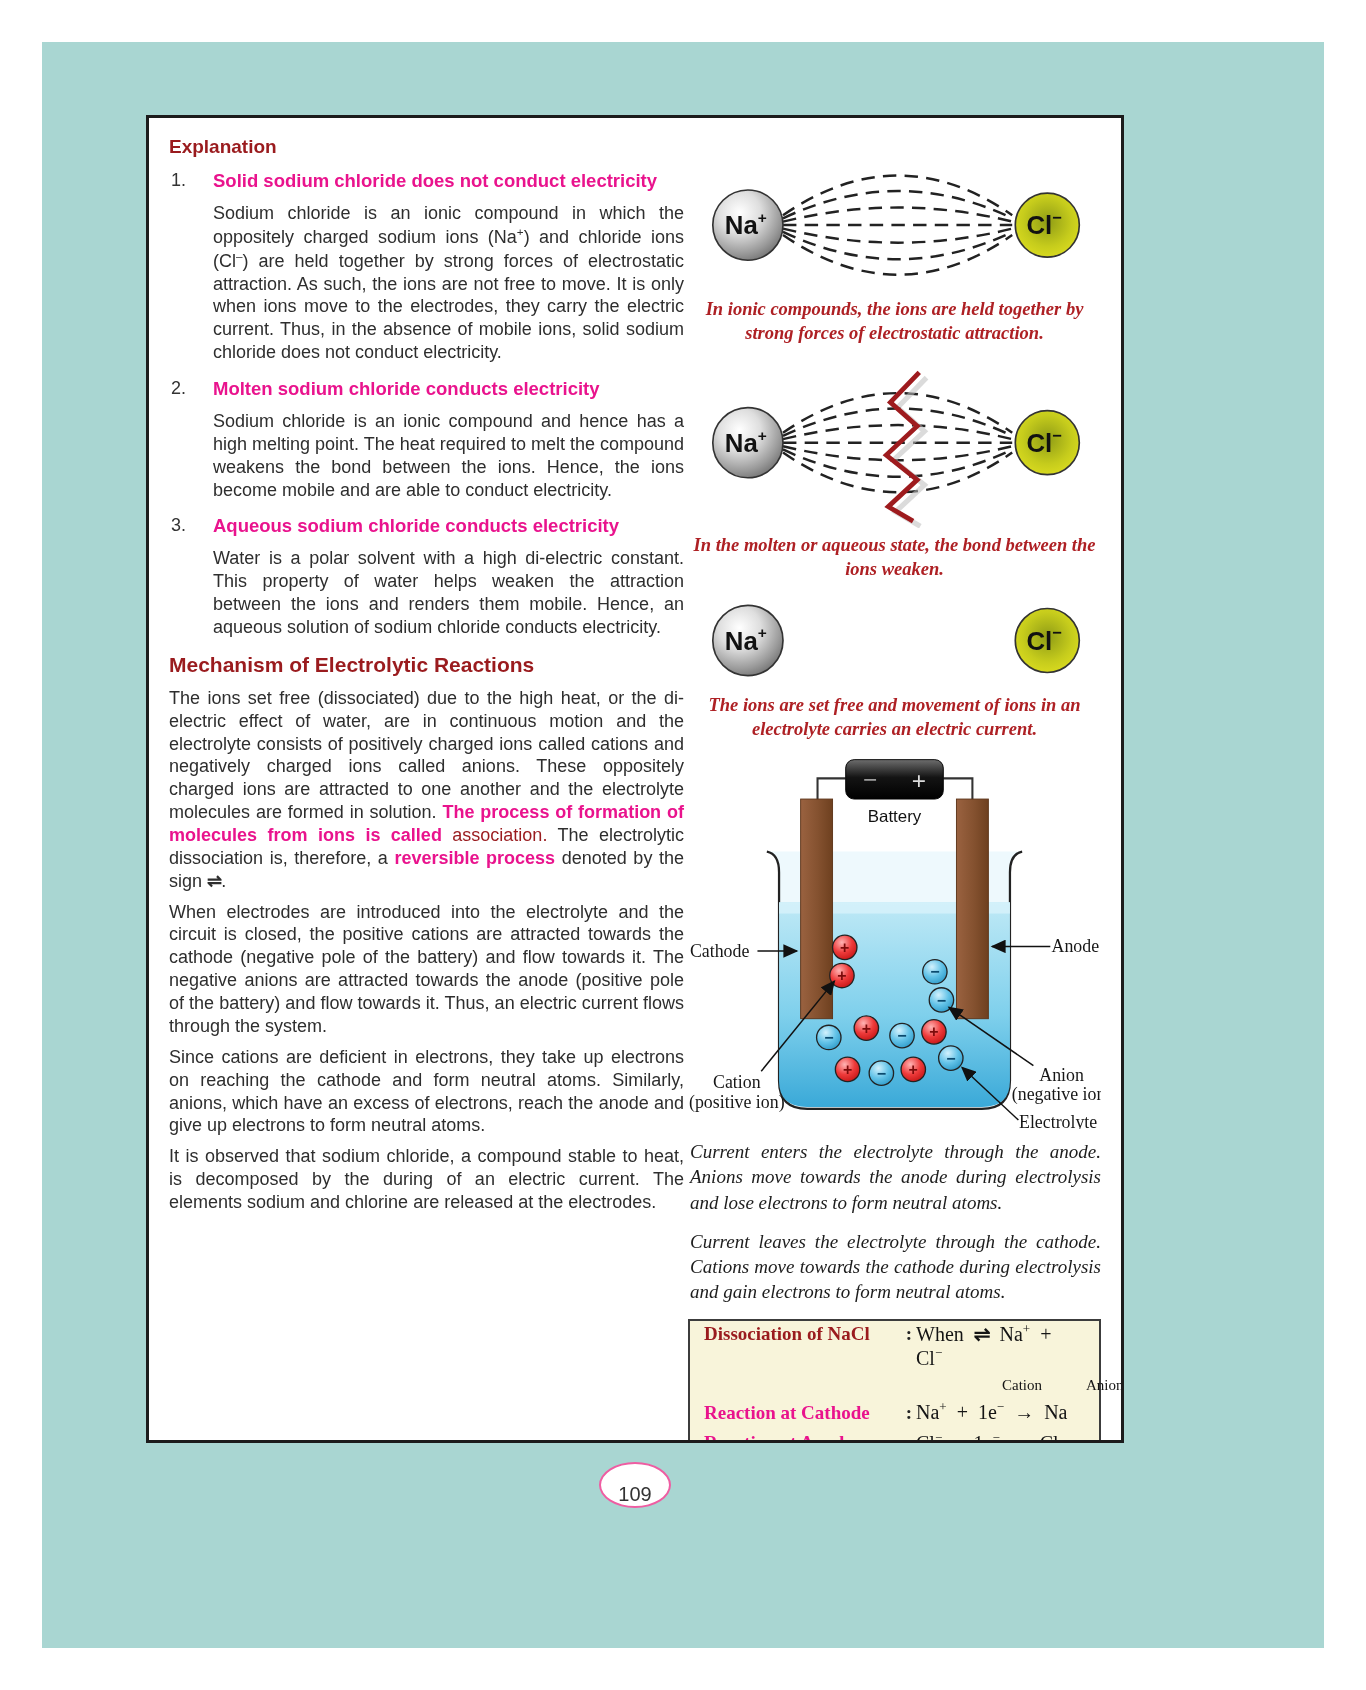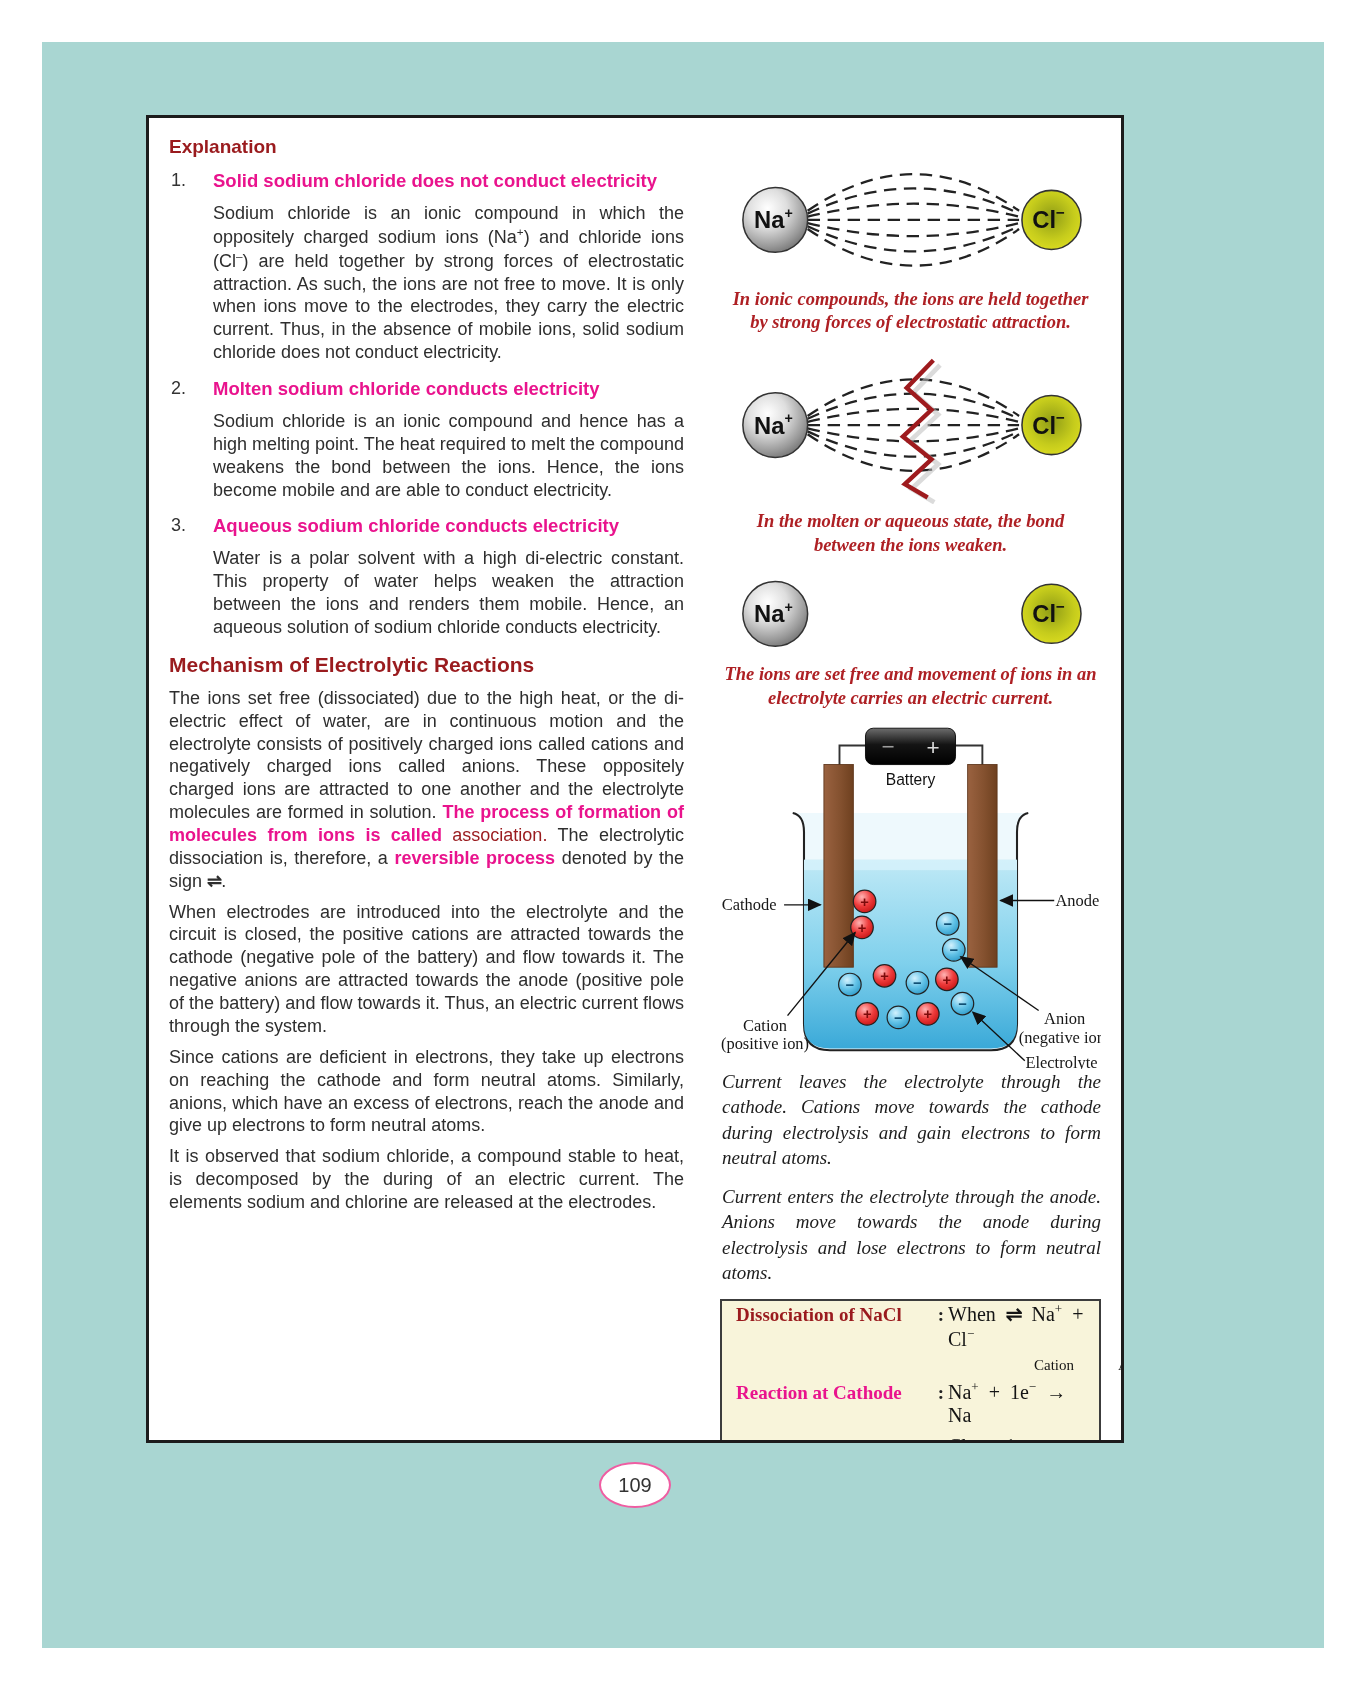--- a/index.html
+++ b/index.html
@@ -7,21 +7,21 @@
     --darkred:#9a1b1e;
     --capred:#ae2024;
     --magenta:#e9138d;
     --cream:#f8f4da;
     --body:#2e2e2e;
   }
   *{margin:0;padding:0;box-sizing:border-box;}
   html,body{background:#ffffff;}
   body{width:1366px;height:1690px;position:relative;font-family:"Liberation Sans",sans-serif;color:var(--body);}
   .teal-panel{position:absolute;left:42px;top:42px;width:1282px;height:1606px;background:var(--teal);}
-  .content-box{position:absolute;left:146px;top:115px;width:978px;height:1328px;background:#ffffff;border:3px solid #1c1c1c;padding:14px 20px 10px 20px;display:flex;gap:36px;overflow:hidden;}
+  .content-box{position:absolute;left:146px;top:115px;width:978px;height:1328px;background:#ffffff;border:3px solid #1c1c1c;padding:14px 20px 10px 20px;display:flex;gap:4px;overflow:hidden;}
   .col-left{width:515px;flex:none;}
   .col-right{flex:1;min-width:0;}
 
   
   .h-explanation{color:var(--darkred);font-weight:bold;font-size:19px;margin:4px 0 12px 0;}
   .list-item{position:relative;padding-left:44px;margin-bottom:14px;}
   .item-num{position:absolute;left:2px;top:0;font-size:18px;color:#333;}
   .item-title{color:var(--magenta);font-weight:bold;font-size:18.5px;margin-bottom:10px;}
   .para{font-size:18px;line-height:1.27;text-align:justify;margin-bottom:8px;}
   .h-mechanism{color:var(--darkred);font-weight:bold;font-size:21px;margin:10px 0 10px 0;}
@@ -45,21 +45,21 @@
   .rx-label.darkred{color:var(--darkred);}
   .rx-label.magenta{color:var(--magenta);}
   .rx-colon{font-weight:bold;color:#222;font-size:19px;text-align:center;}
   .rx-eq{font-size:20px;color:#141414;word-spacing:5px;}
   .rx-subrow{margin-top:-4px;margin-bottom:4px;}
   .rx-subrow .rx-eq{padding-left:86px;word-spacing:0;}
   .s-small{font-size:15px;}
   .s-gapl{font-size:15px;margin-left:44px;}
 
   
-  .page-badge{position:absolute;left:599px;top:1462px;width:72px;height:46px;background:#fff;border:2px solid #ef5da2;border-radius:50%;display:flex;align-items:center;justify-content:center;font-size:20px;color:#333;}
+  .page-badge{position:absolute;left:599px;top:1462px;width:72px;height:46px;background:#fff;border:2px solid #ef5da2;border-radius:50%;display:flex;align-items:flex-end;justify-content:center;font-size:20px;color:#333;}
 </style>
 </head>
 <body>
 
 <svg width="0" height="0" style="position:absolute" aria-hidden="true">
   <defs>
     <radialGradient id="gradNa" cx="38%" cy="32%" r="75%">
       <stop offset="0%" stop-color="#ffffff"></stop>
       <stop offset="40%" stop-color="#dedede"></stop>
       <stop offset="78%" stop-color="#9a9a9a"></stop>
@@ -242,22 +242,22 @@
         <text x="2" y="216">Cathode</text>
         <text x="438" y="211" text-anchor="end">Anode</text>
         <text x="52" y="356" text-anchor="middle">Cation</text>
         <text x="52" y="377" text-anchor="middle">(positive ion)</text>
         <text x="398" y="348" text-anchor="middle">Anion</text>
         <text x="398" y="369" text-anchor="middle">(negative ion)</text>
         <text x="436" y="398" text-anchor="end">Electrolyte</text>
       </g>
     </svg>
 
+    <div class="side-para" style="margin-top:10px">Current enters the electrolyte through the anode. Anions move towards the anode during electrolysis and lose electrons to form neutral atoms.</div>
     <div class="side-para">Current leaves the electrolyte through the cathode. Cations move towards the cathode during electrolysis and gain electrons to form neutral atoms.</div>
-    <div class="side-para" style="margin-top:10px">Current enters the electrolyte through the anode. Anions move towards the anode during electrolysis and lose electrons to form neutral atoms.</div>
 
     <div class="rx-box">
       <div class="rx-row">
         <span class="rx-label darkred">Dissociation of NaCl</span>
         <span class="rx-colon">:</span>
         <span class="rx-eq"><span>When </span><span class="s-harp">⇌</span><span> Na</span><span class="s-sup">+</span><span> + Cl</span><span class="s-sup">−</span></span>
       </div>
       <div class="rx-row rx-subrow">
         <span></span>
           <span></span>

